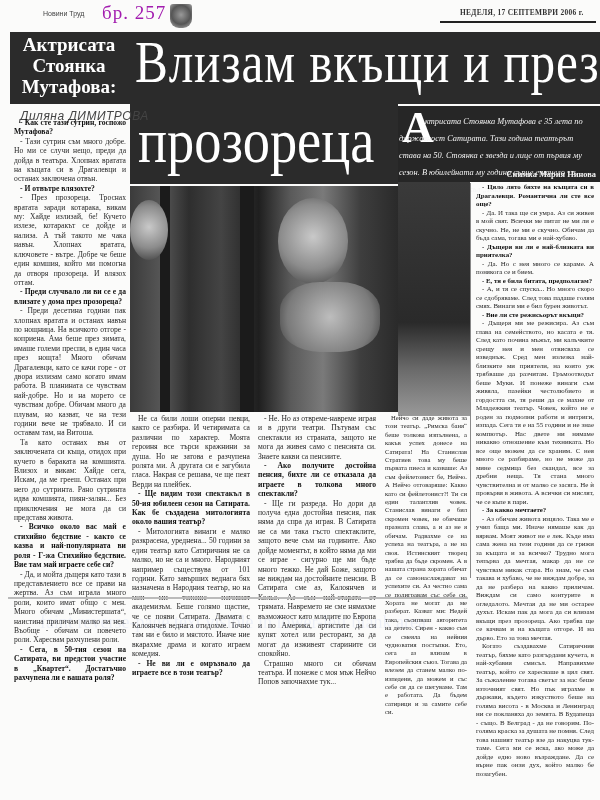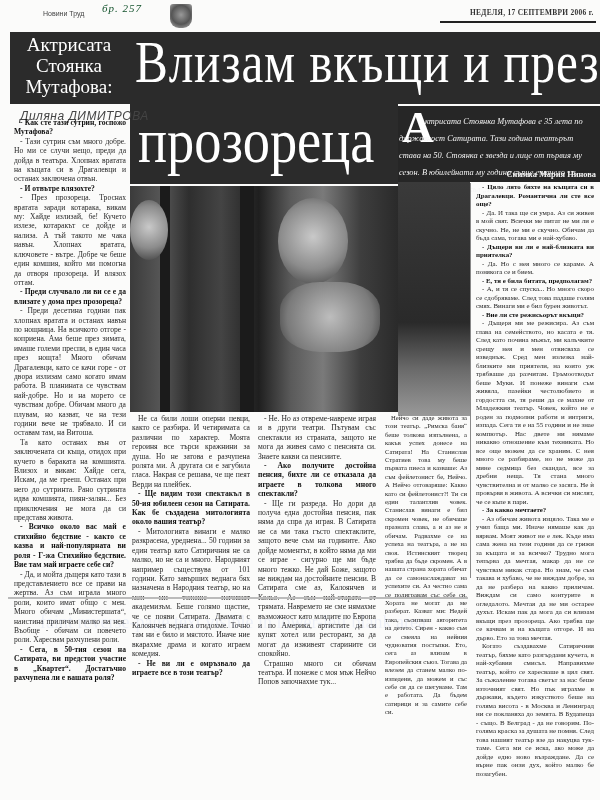--- a/index.html
+++ b/index.html
@@ -2,28 +2,28 @@
 <html><head>
 <meta charset="utf-8">
 <style>
   html,body{margin:0;padding:0;}
   body{width:600px;height:800px;background:#fbfbfa;position:relative;overflow:hidden;
        font-family:"Liberation Serif","DejaVu Serif",serif;color:#1c1c1c;}
   .abs{position:absolute;}
   
   .mast{left:0;top:0;width:600px;height:30px;}
   .mast .pub{left:43px;top:10px;font-family:"Liberation Sans",sans-serif;font-size:7px;color:#444;}
-  .mast .hand{left:102px;top:2px;font-family:"Liberation Serif",serif;font-style:italic;font-size:11px;color:#14532d;letter-spacing:1px;}
+  .mast .hand{left:102px;top:2px;font-family:"Liberation Serif",serif;font-size:19px;color:#a21caf;letter-spacing:1px;}
   .mast .crest{left:170px;top:4px;width:22px;height:24px;background:radial-gradient(circle at 50% 45%,#999 0,#555 55%,#bbb 100%);border-radius:3px 3px 9px 9px;}
   .mast .section{left:196px;top:4px;font-family:"Liberation Serif",serif;font-weight:bold;font-size:21px;letter-spacing:.5px;color:#111;}
   .mast .rule{left:440px;top:21px;width:156px;height:2px;background:#222;}
-  .mast .date{left:470px;top:8px;font-family:"Liberation Serif",serif;font-weight:bold;font-size:7.4px;color:#333;letter-spacing:.3px;}
+  .mast .date{left:460px;top:8px;font-family:"Liberation Serif",serif;font-weight:bold;font-size:7.4px;color:#333;letter-spacing:.3px;}
   
   .band{left:10px;top:32px;width:590px;height:72px;background:#2b2b2b;}
-  .kicker{left:13px;top:34px;width:112px;color:#fff;font-weight:normal;font-size:19px;line-height:21px;text-align:center;}
+  .kicker{left:13px;top:34px;width:112px;color:#fff;font-weight:bold;font-size:19px;line-height:21px;text-align:center;}
   .h1a{left:135px;top:28px;color:#fff;font-size:60px;letter-spacing:1px;font-family:"Liberation Serif",serif;transform:scaleX(.82);transform-origin:left top;white-space:nowrap;}
   .band2{left:130px;top:104px;width:268px;height:80px;background:#2b2b2b;}
   .h1b{left:138px;top:104px;color:#fff;font-size:64px;font-family:"Liberation Serif",serif;transform:scaleX(.85);transform-origin:left top;white-space:nowrap;}
   .byline{left:20px;top:109px;font-family:"Liberation Sans",sans-serif;font-style:italic;font-size:12px;color:#444;letter-spacing:.5px;}
   
   .lede{left:398px;top:106px;width:202px;height:76px;background:#262626;color:#f3f3f3;}
   .lede .drop{position:absolute;left:4px;top:0px;font-size:44px;font-weight:bold;color:#fff;line-height:44px;}
   .lede .txt{position:absolute;left:1px;top:7px;width:190px;font-style:italic;font-size:8.4px;line-height:17px;text-indent:26px;}
   .lede .credit{position:absolute;right:4px;bottom:3px;font-weight:bold;font-size:8.4px;}
   

